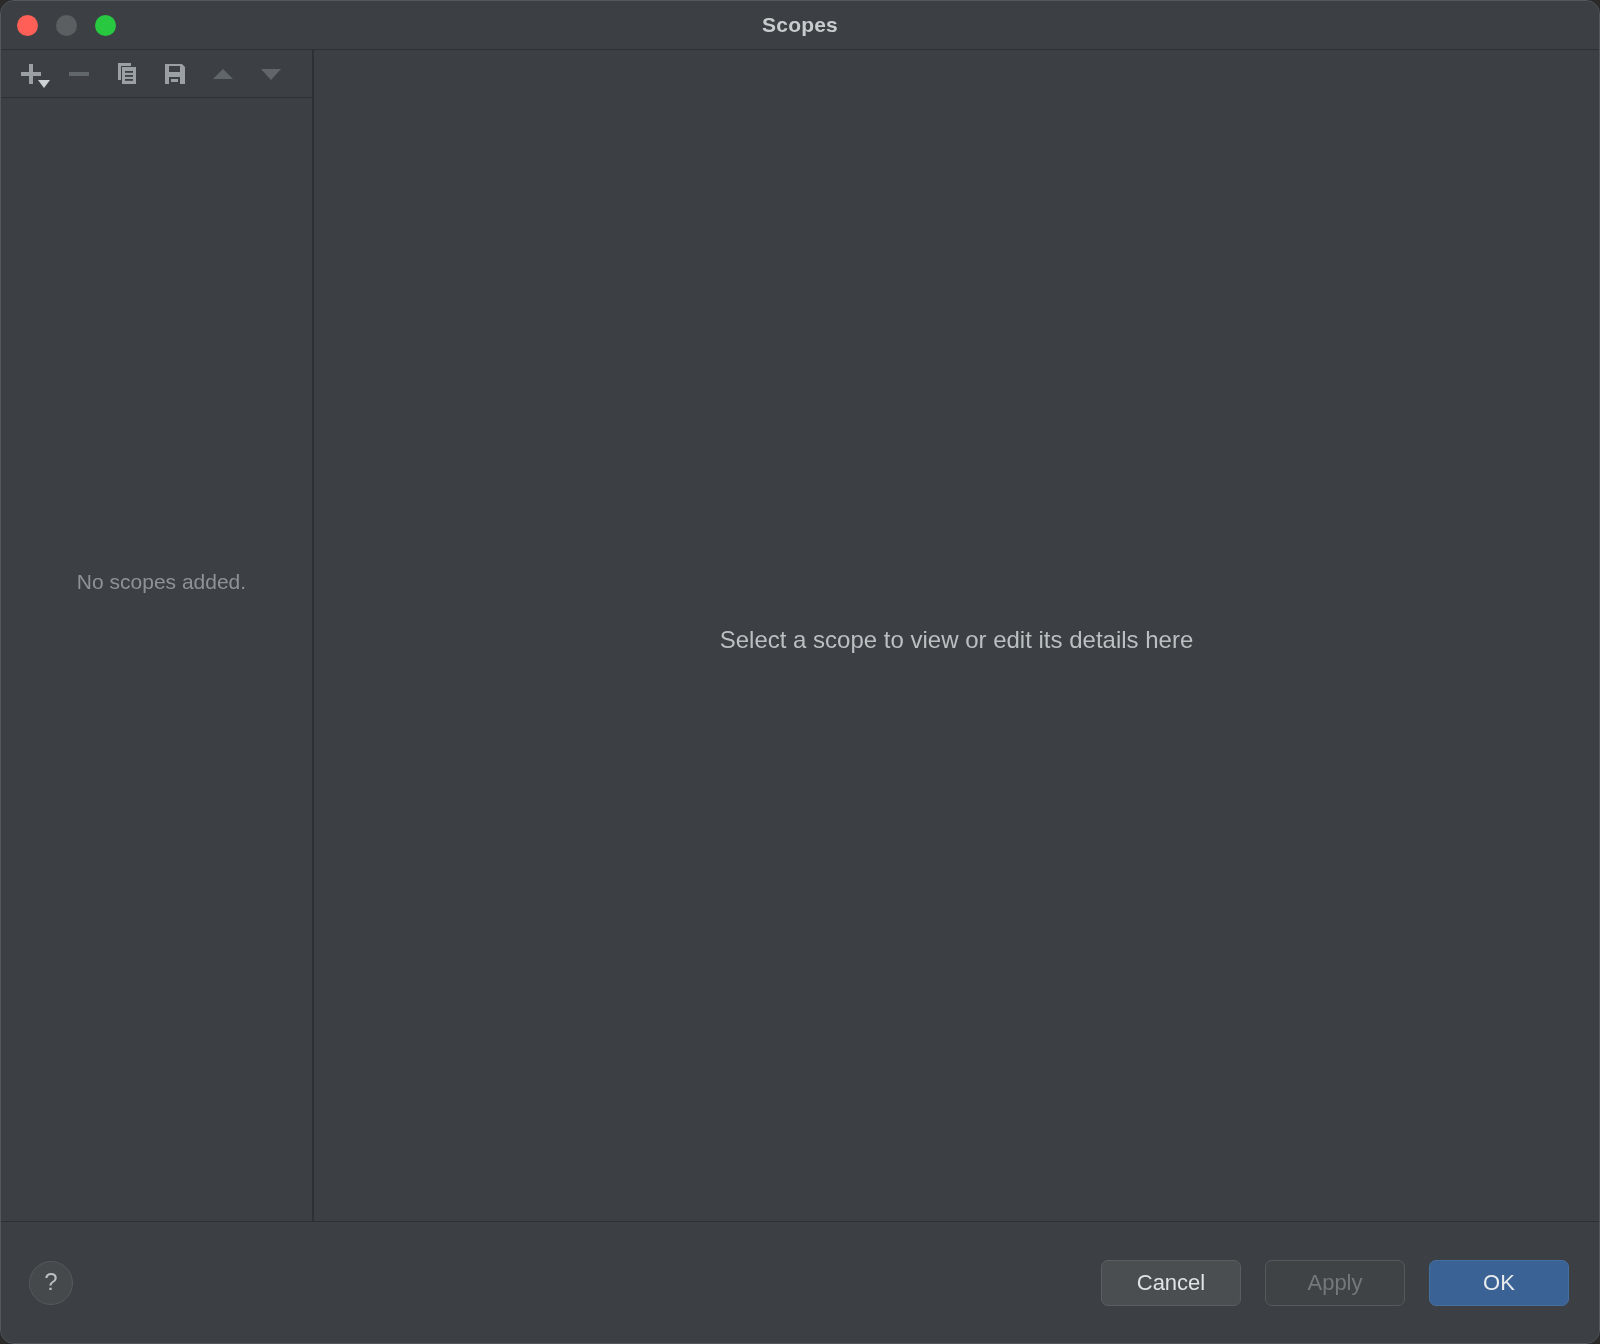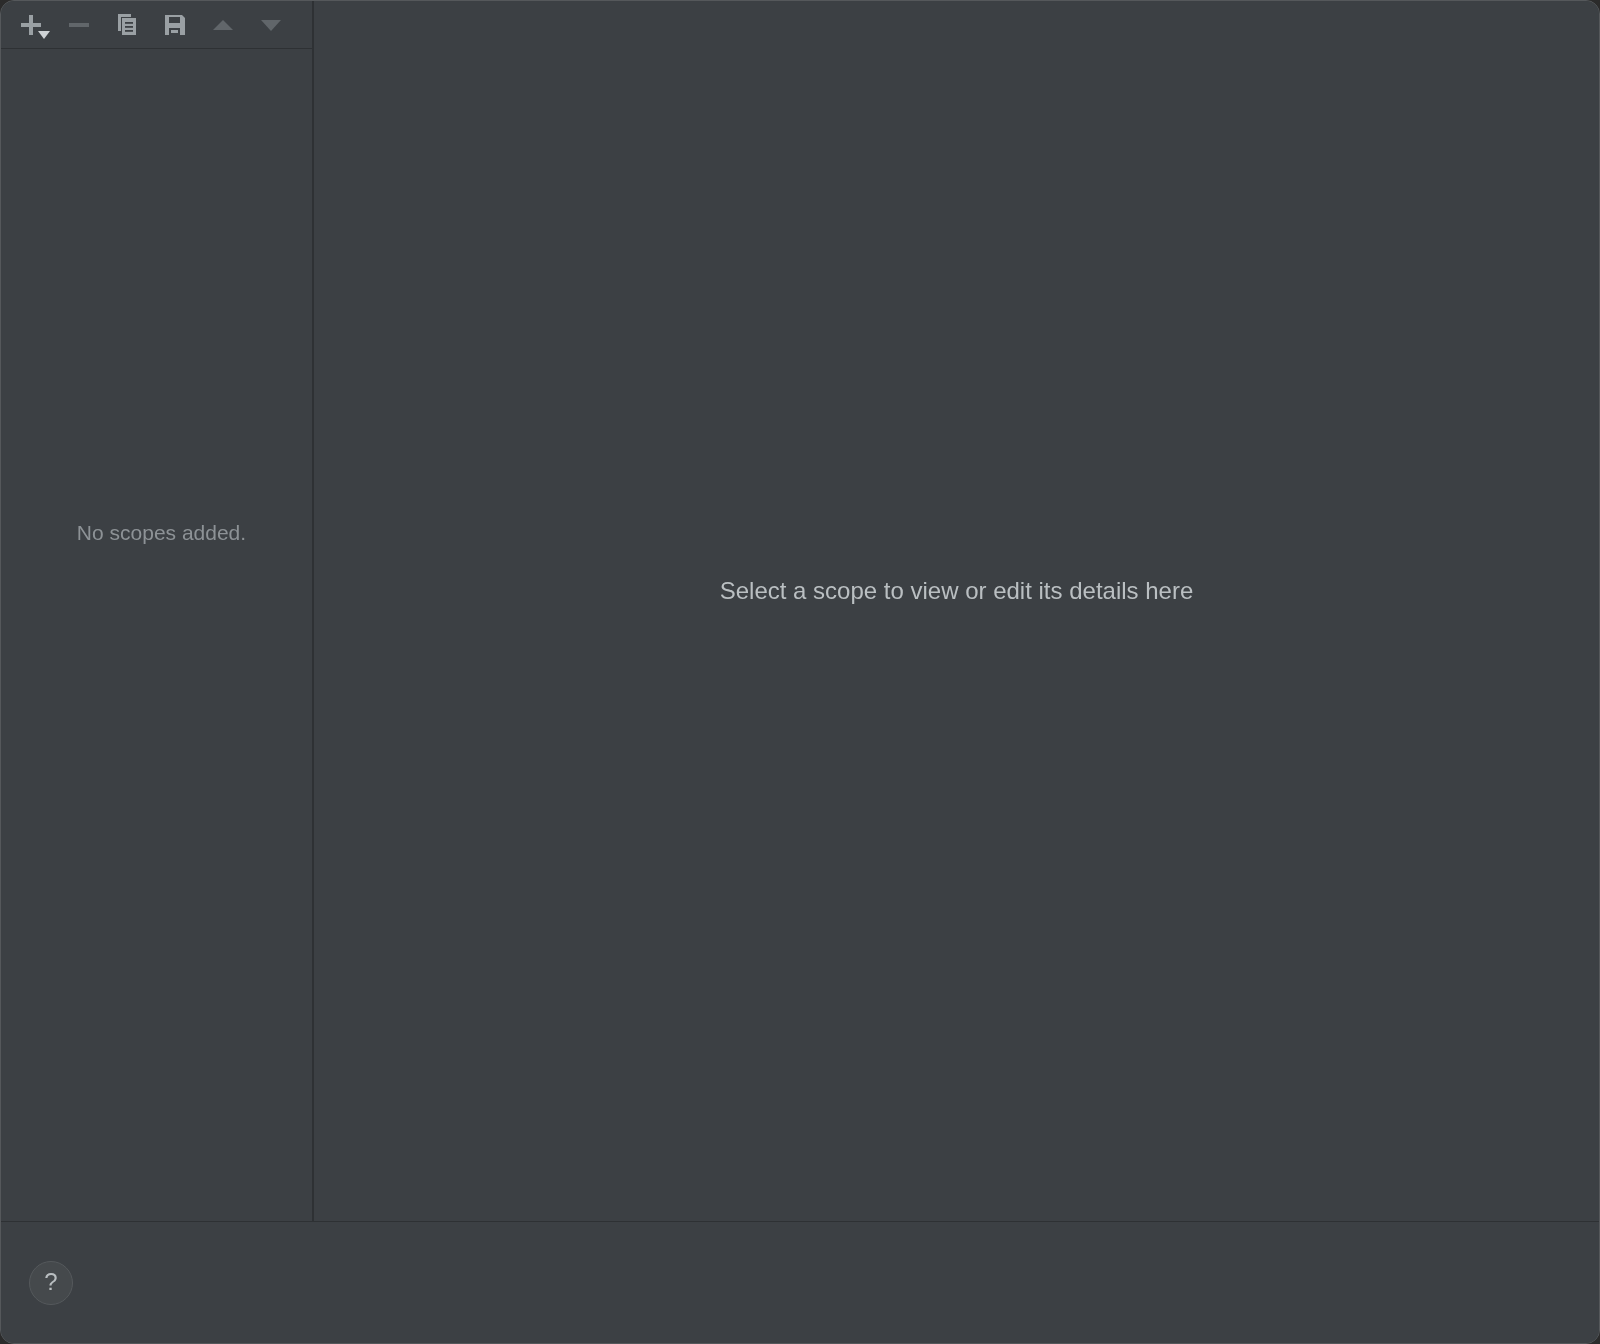--- a/index.html
+++ b/index.html
@@ -200,20 +200,28 @@
     background: #3b6294;
     border: 1px solid #44709f;
     color: #e7ebee;
   }
 </style>
 </head>
 <body>
 
 <div class="window">
 
+  <div class="titlebar">
+    <div class="traffic-lights">
+      <span class="light close"></span>
+      <span class="light minimize"></span>
+      <span class="light zoom"></span>
+    </div>
+    <div class="window-title">Scopes</div>
+  </div>
 
   <div class="body">
 
     <div class="left-panel">
 
       <div class="toolbar">
 
         <button class="tb-btn">
           <span>
             <svg width="26" height="26" viewBox="0 0 26 26">
@@ -284,15 +292,20 @@
 
     <div class="right-panel">
       <div class="right-placeholder">Select a scope to view or edit its details here</div>
     </div>
 
   </div>
 
   <div class="bottombar">
     <button class="help-btn">?</button>
     <div class="spacer"></div>
+    <div class="btn-row">
+      <button class="dlg-btn secondary">Cancel</button>
+      <button class="dlg-btn disabled">Apply</button>
+      <button class="dlg-btn primary">OK</button>
+    </div>
   </div>
 
 </div>
 
 </body></html>

